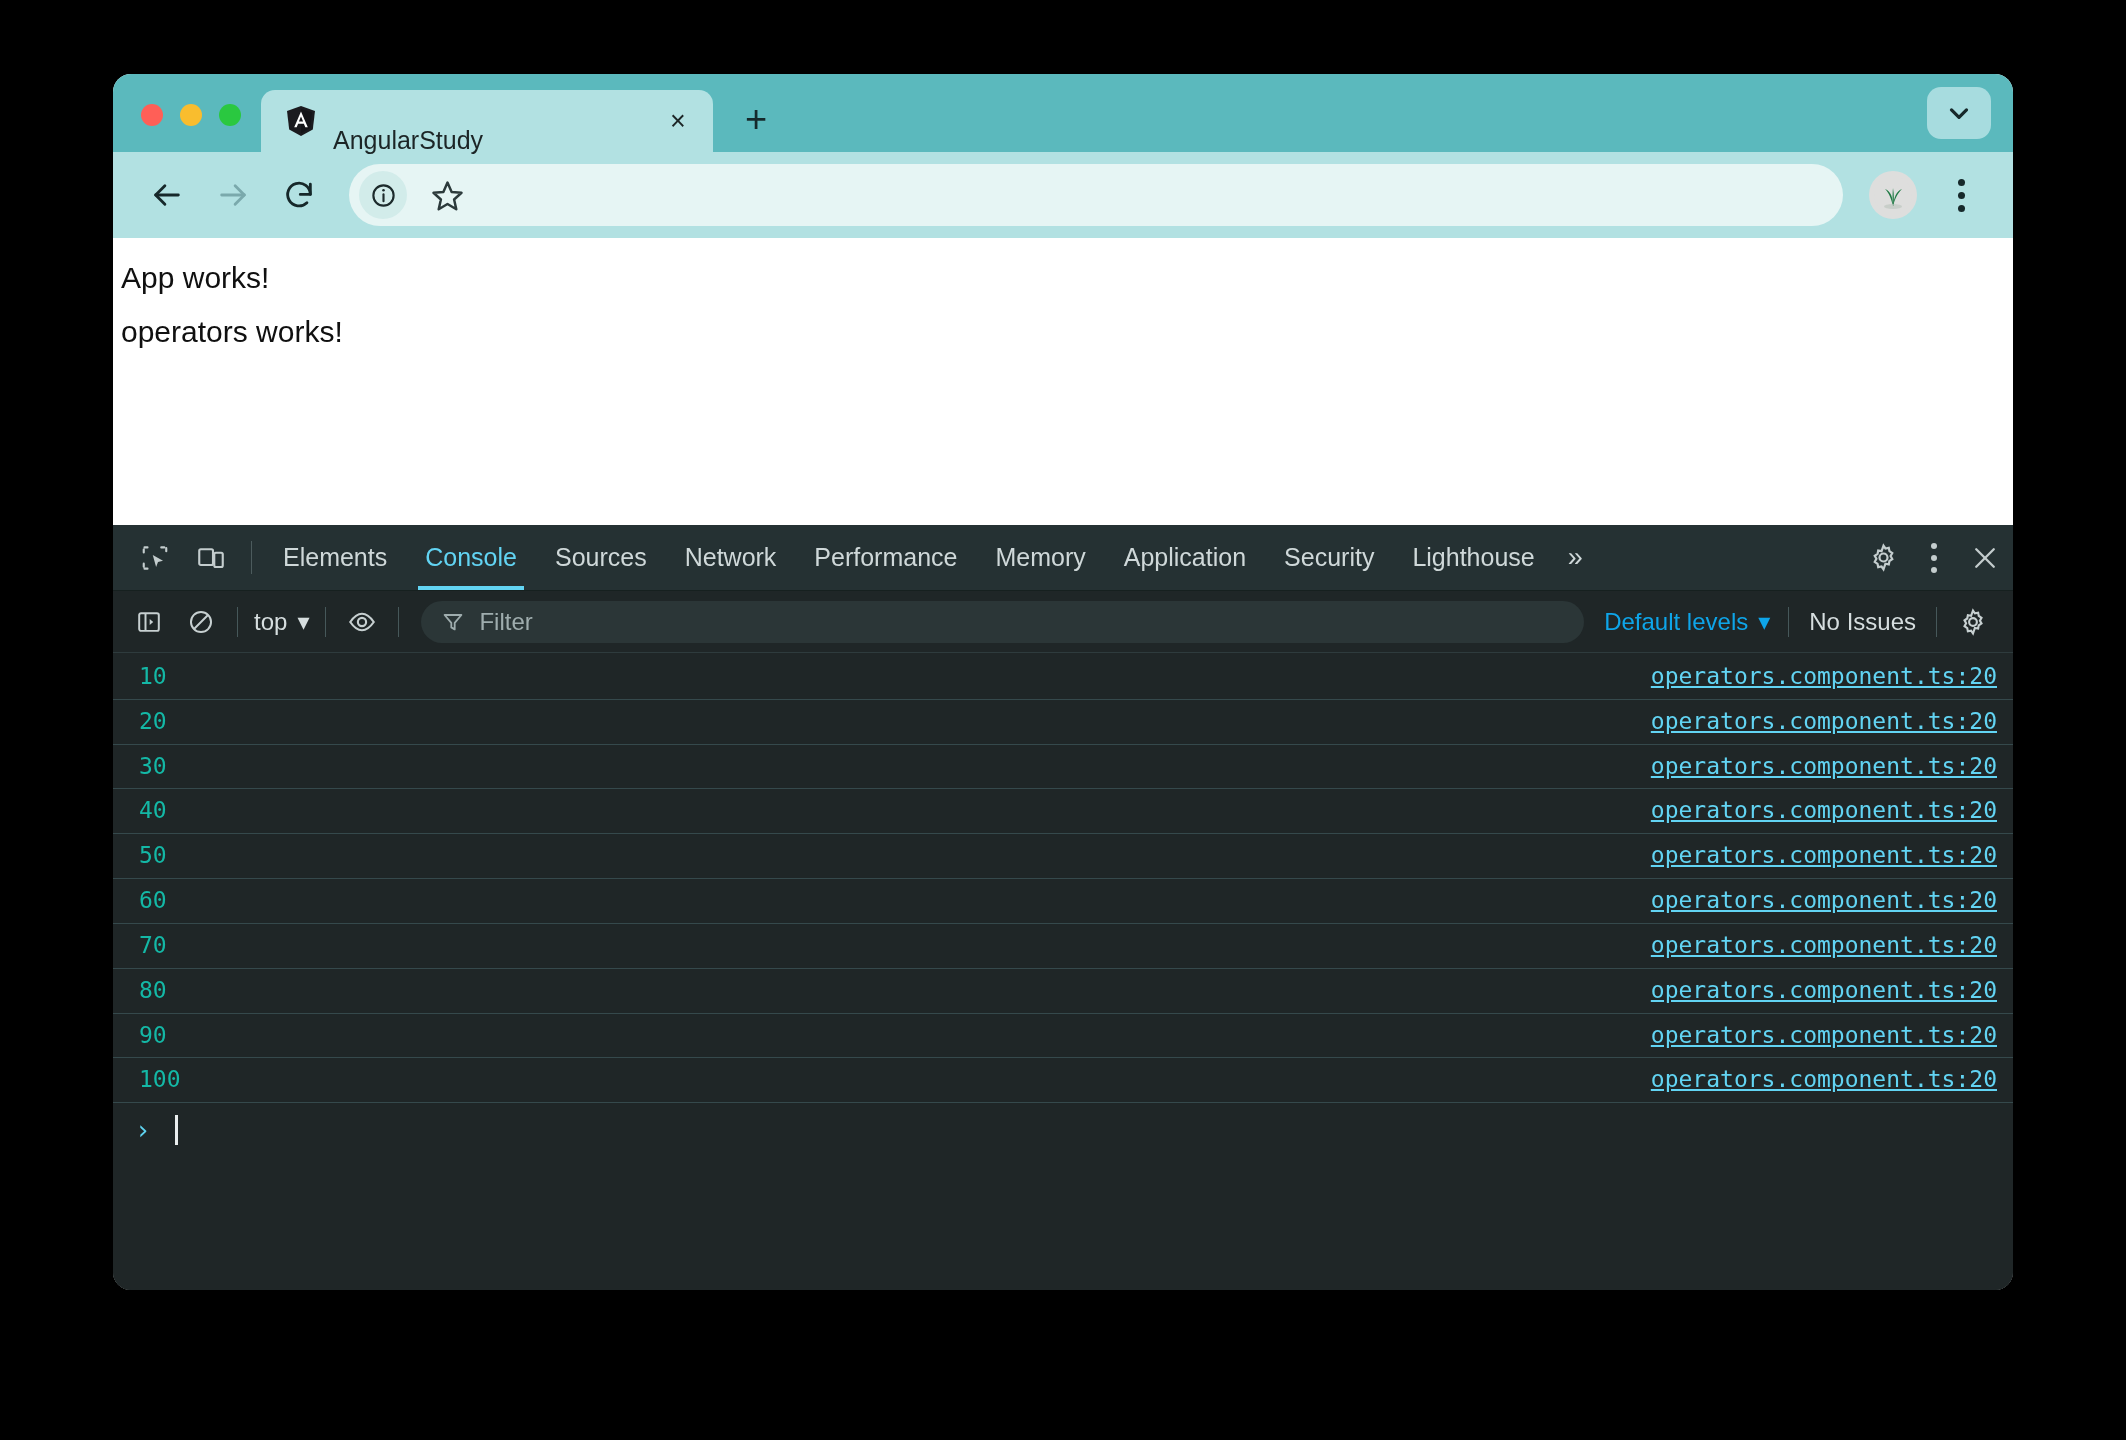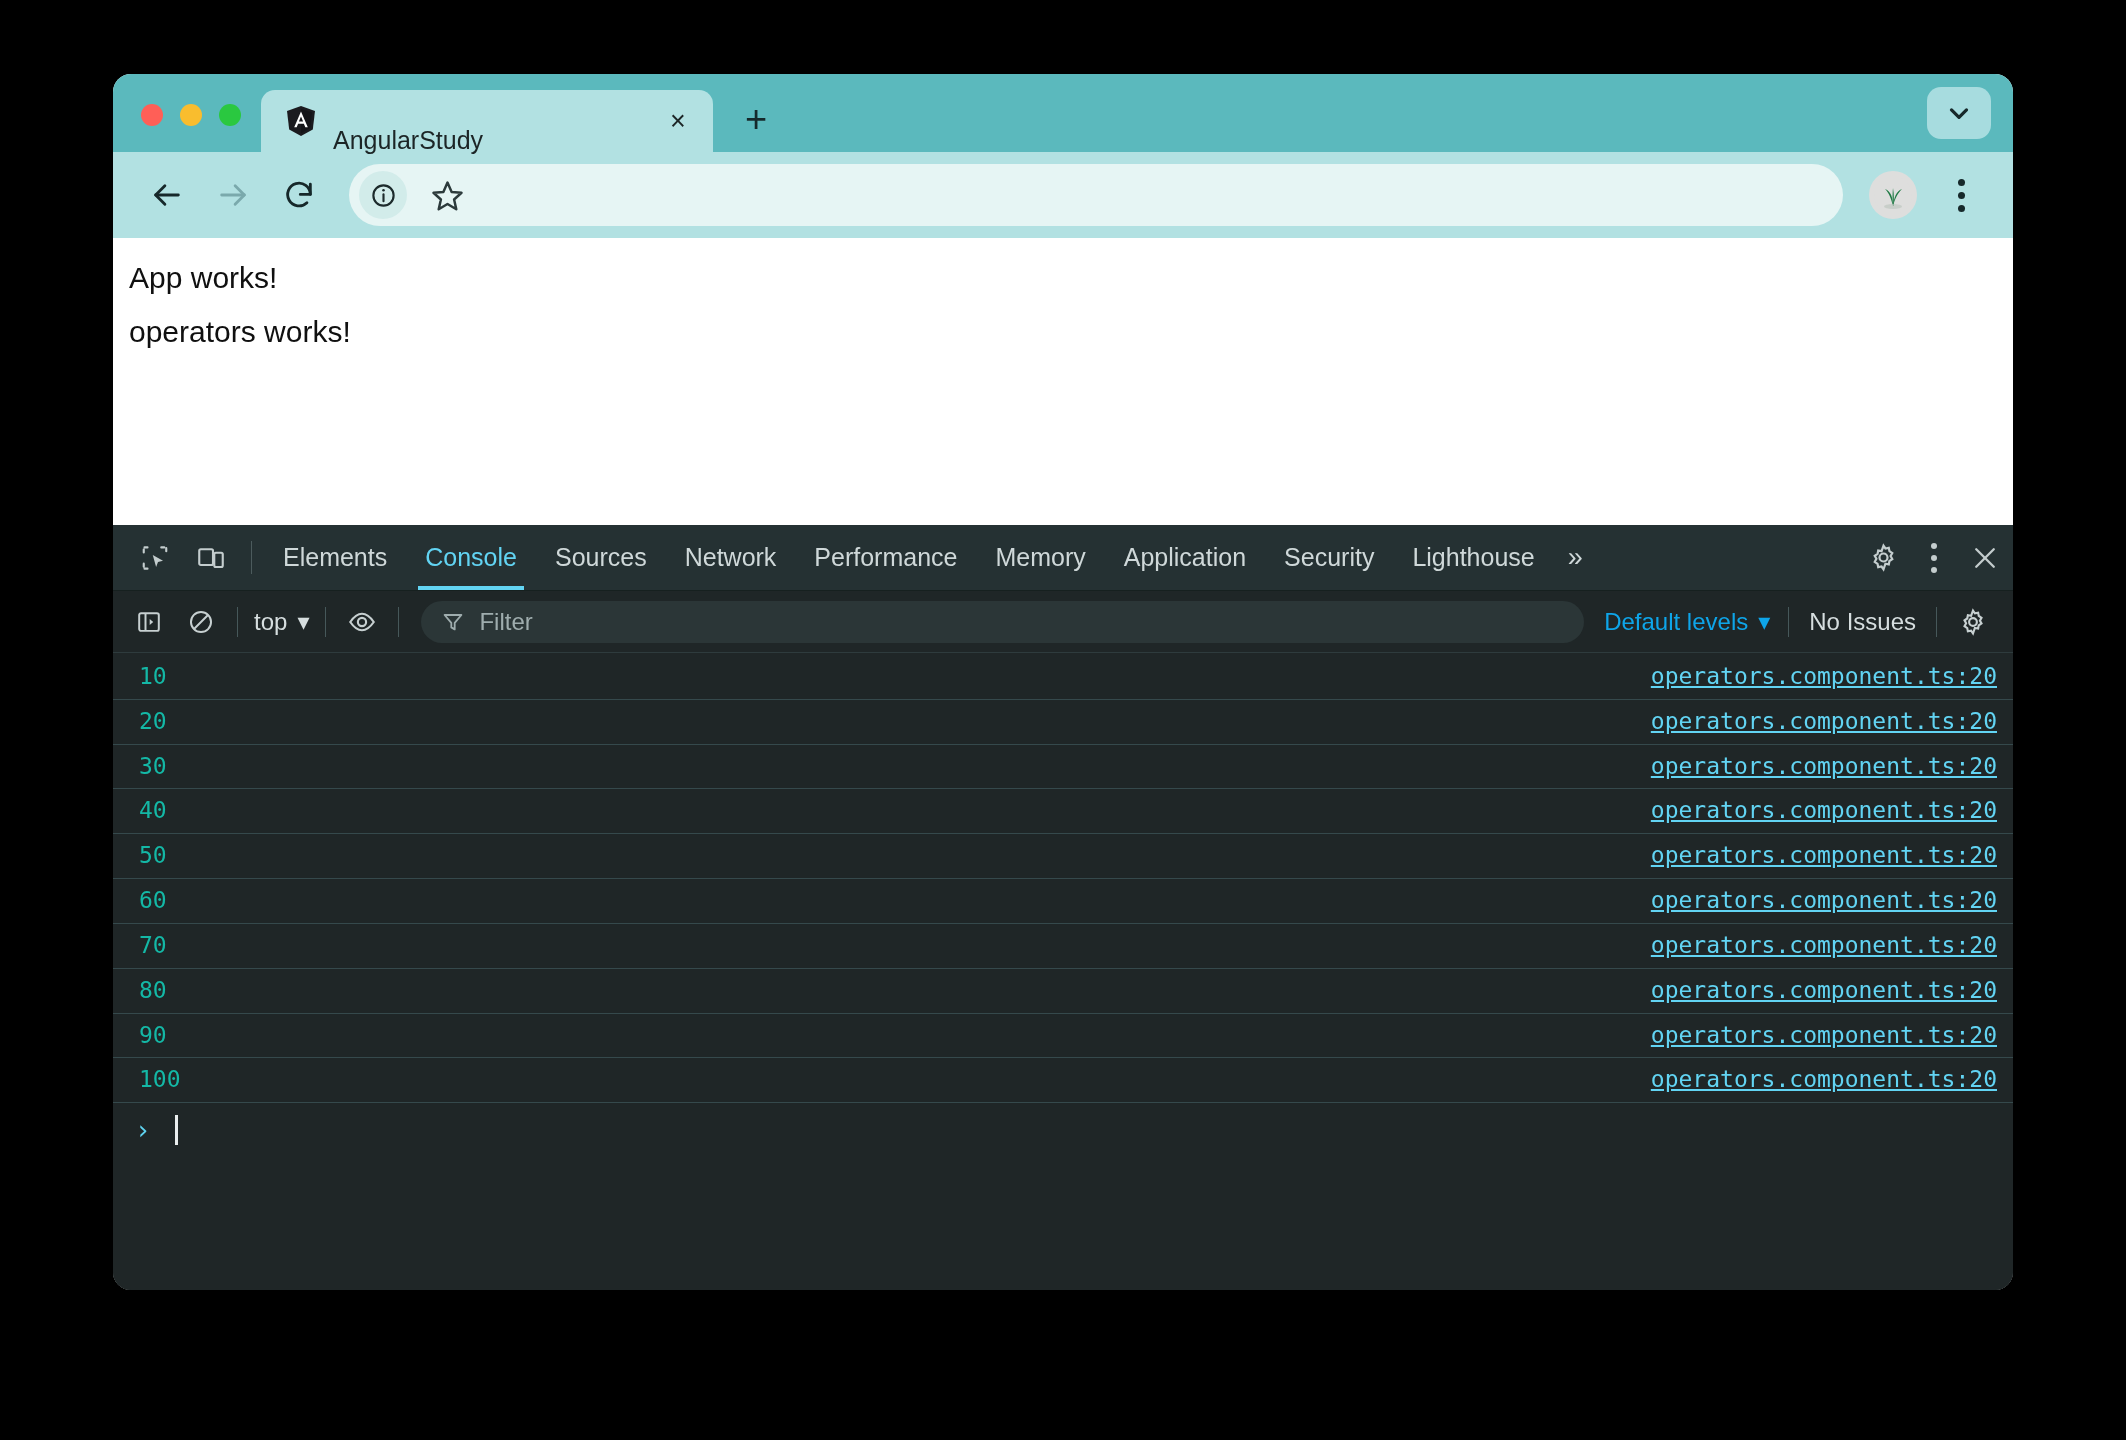--- a/index.html
+++ b/index.html
@@ -169,21 +169,21 @@
   .kebab i { width: 7px; height: 7px; border-radius: 50%; background: #17292b; display:block; }
 
   
   .page {
     height: 287px;
     background: #ffffff;
     padding: 18px 0 0 0;
     box-sizing: border-box;
   }
   .page p {
-    margin: 0 0 10px 12px;
+    margin: 0 0 10px 4px;
     padding: 0 8px 0 4px;
     font-size: 30px;
     color: #101010;
     line-height: 1.48;
   }
 
   
   .devtools {
     background: #1f2627;
     height: 765px;

